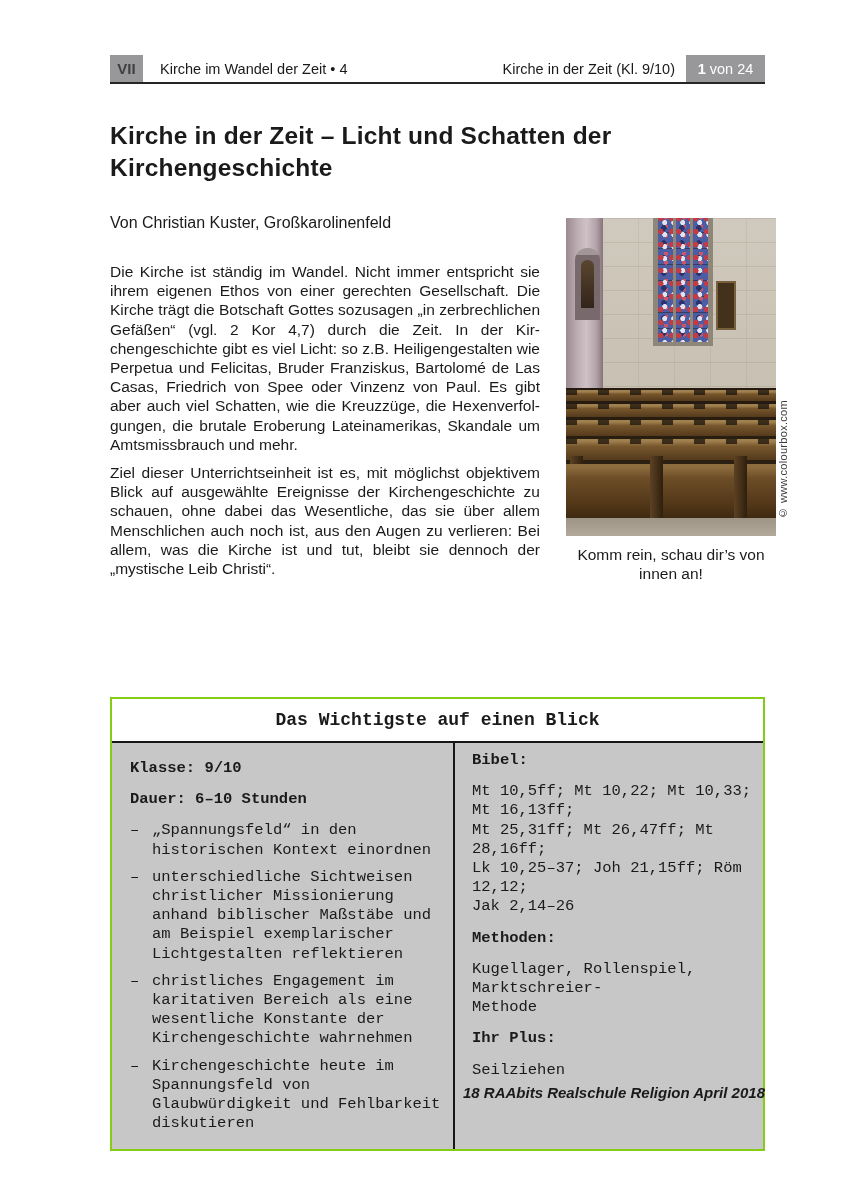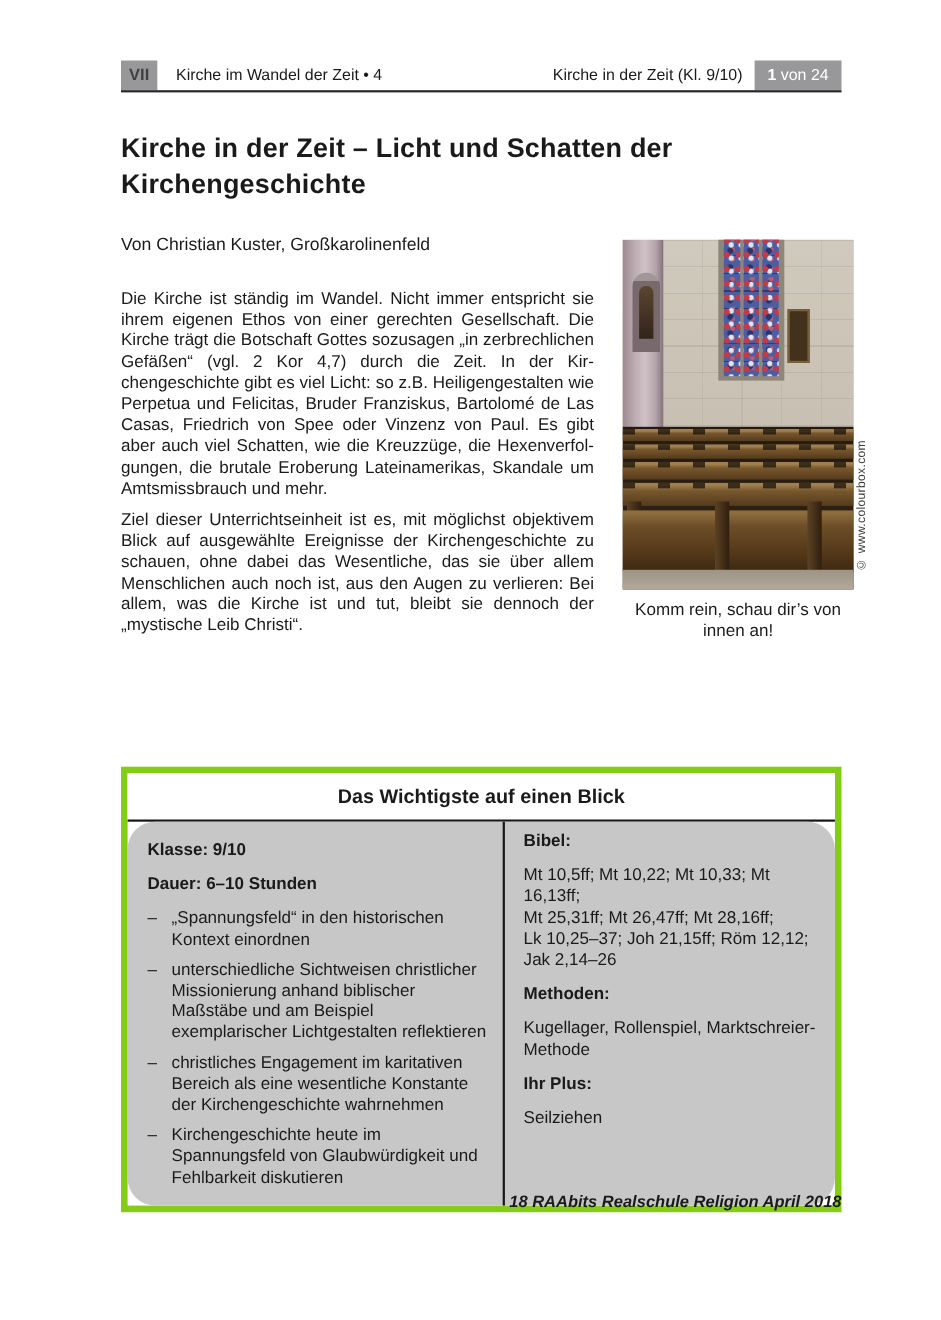--- a/index.html
+++ b/index.html
@@ -95,27 +95,27 @@
   .ph-floor { left:0; top:300px; width:210px; height:18px;
     background:linear-gradient(180deg, #9e9486, #b3a99a);
   }
   .photo-credit {
     position:absolute; left:211px; top:186px; writing-mode:vertical-rl; transform:rotate(180deg);
     font-size:11px; color:#3c3c3c; letter-spacing:0.3px; white-space:nowrap;
   }
   .photo-caption { margin-top:9px; width:210px; text-align:center; font-size:15.5px; line-height:19px; }
 
   
-  .overview-box { position:absolute; left:110px; top:697px; width:655px; border:6px solid #84cc16; box-sizing:border-box; }
+  .overview-box { position:absolute; left:110px; top:697px; width:655px; border:2px solid #84cc16; box-sizing:border-box;font-family:Liberation Mono, monospace; }
   .box-title-row { height:42px; background:#fff; border-bottom:2px solid #161616;
     display:flex; align-items:center; justify-content:center; font-size:18px; font-weight:bold; }
   .box-body { display:flex; background:var(--box_gray,#c7c7c7); min-height:344px; }
   .col-left { width:343px; box-sizing:border-box; border-right:2px solid #161616; padding:16px 12px 8px 18px; }
   .col-right { flex:1; padding:8px 8px 8px 17px; }
-  .box-body, .box-body p, .box-body li { font-size:15.5px; line-height:19.2px;border-radius:25px; }
+  .box-body, .box-body p, .box-body li { font-size:15.5px; line-height:19.2px; }
   .ov-strong { font-weight:bold; margin:0 0 12px 0; }
   .ov-text { margin:0 0 12px 0; white-space:pre-line; }
   .bullets { list-style:none; margin:0; padding:0; }
   .bullets li { display:flex; margin-bottom:8px; }
   .bullets .marker { width:22px; flex:none; }
   .bullets .bullet-text { flex:1; hyphens:manual; -webkit-hyphens:manual; }
 
   
   .doc-footer { position:absolute; right:90px; top:1084px; font-size:15px; font-style:italic;font-weight:bold; }
 </style>

